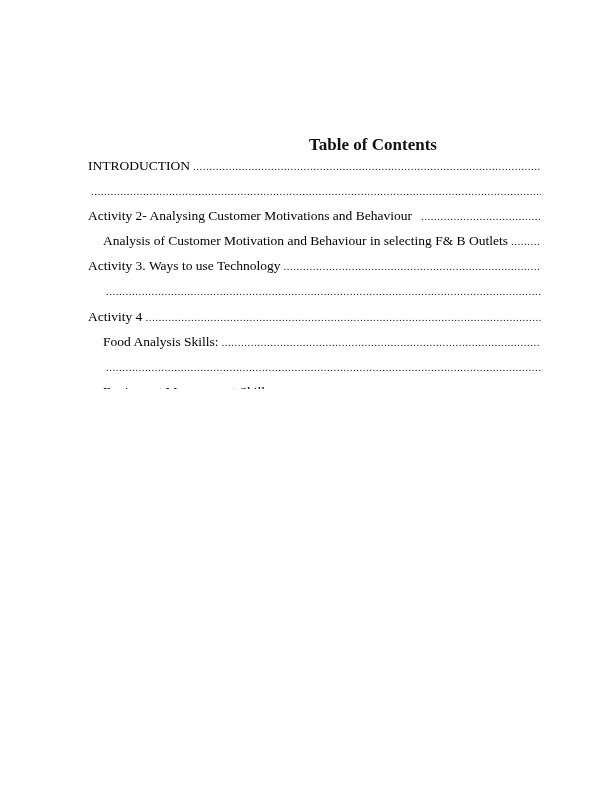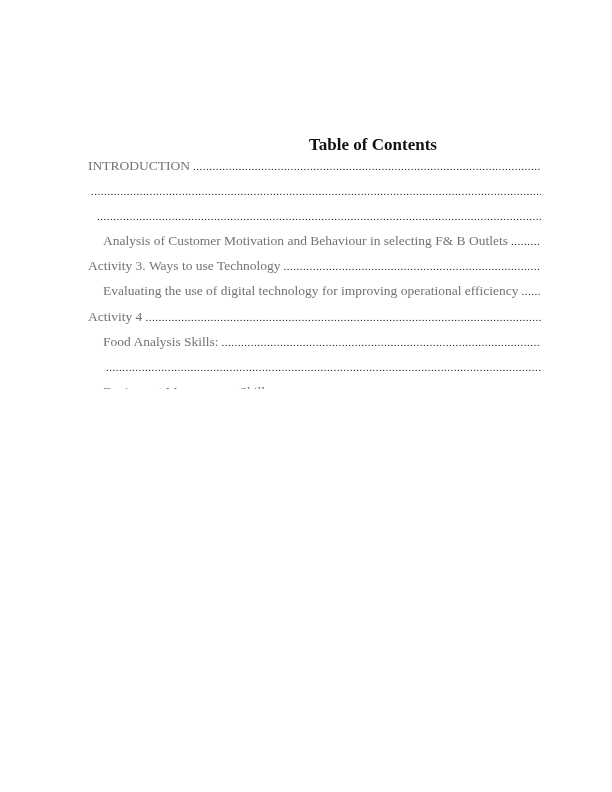--- a/index.html
+++ b/index.html
@@ -55,21 +55,21 @@
       line-height: 20px;
       white-space: nowrap;
       width: 560px;
     }
     .toc-entry.level-2 {
       padding-left: 15px;
       width: 545px;
     }
     .toc-label {
       flex: 0 0 auto;
-      color: #737373;
+      color: #000000;
     }
     .toc-leader {
       flex: 1 1 auto;
       overflow: hidden;
       margin-left: 3px;
       color: #222222;
       letter-spacing: 0.5px;
       font-size: 11px;
     }
     .toc-leader::before {
@@ -85,32 +85,32 @@
   <div class="toc-clip">
     <ul class="toc-list">
       <li class="toc-entry level-1">
         <span class="toc-label">INTRODUCTION</span>
         <span class="toc-leader"></span>
       </li>
       <li class="toc-entry level-1">
         <span class="toc-leader"></span>
       </li>
       <li class="toc-entry level-1">
+        <span class="toc-label">Activity 2- Analysing Customer Motivations and Behaviour</span>
         <span class="toc-leader" style="margin-left:9px"></span>
       </li>
       <li class="toc-entry level-2">
         <span class="toc-label">Analysis of Customer Motivation and Behaviour in selecting F&amp; B Outlets</span>
         <span class="toc-leader"></span>
       </li>
       <li class="toc-entry level-1">
         <span class="toc-label">Activity 3. Ways to use Technology</span>
         <span class="toc-leader"></span>
       </li>
       <li class="toc-entry level-2">
-        <span class="toc-label">Evaluating the use of digital technology for improving operational efficiency</span>
         <span class="toc-leader"></span>
       </li>
       <li class="toc-entry level-1">
         <span class="toc-label">Activity 4</span>
         <span class="toc-leader"></span>
       </li>
       <li class="toc-entry level-2">
         <span class="toc-label">Food Analysis Skills:</span>
         <span class="toc-leader"></span>
       </li>

